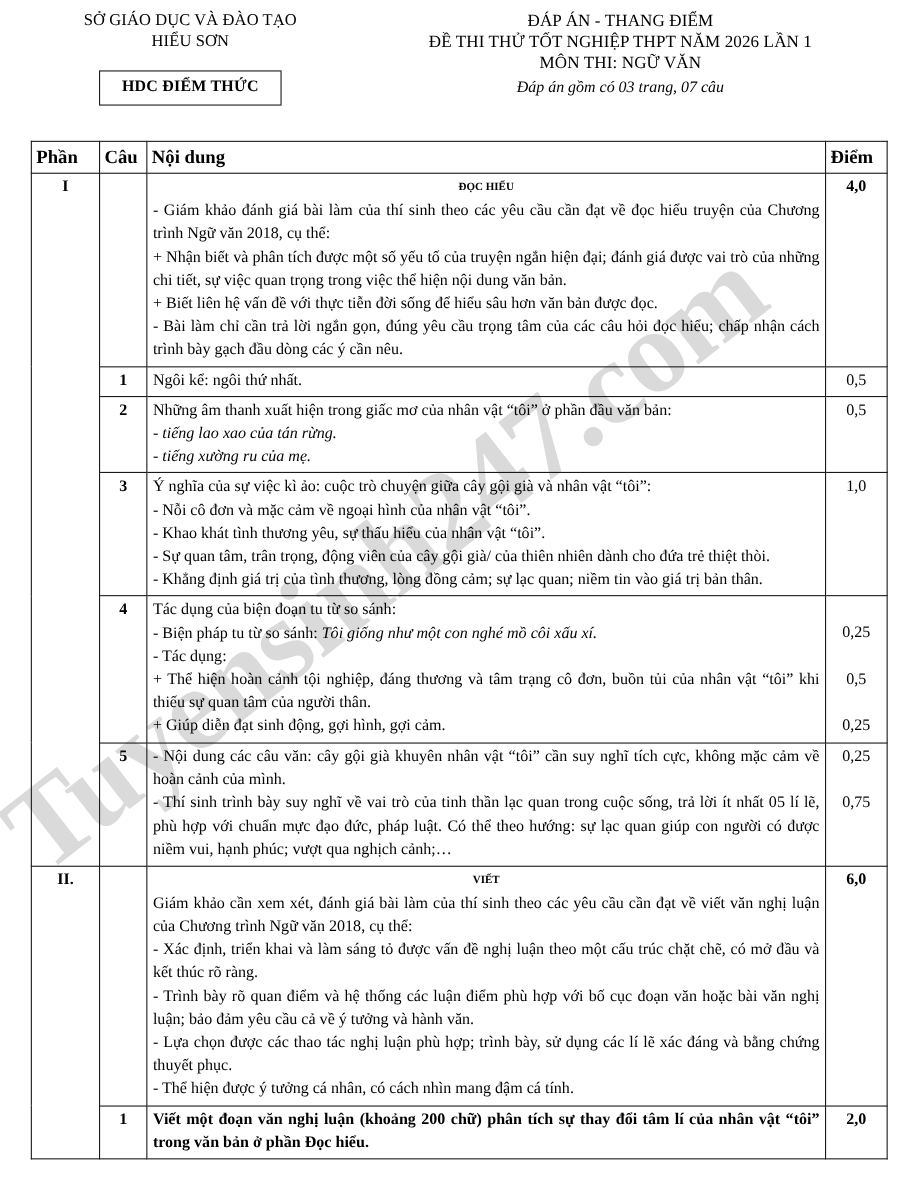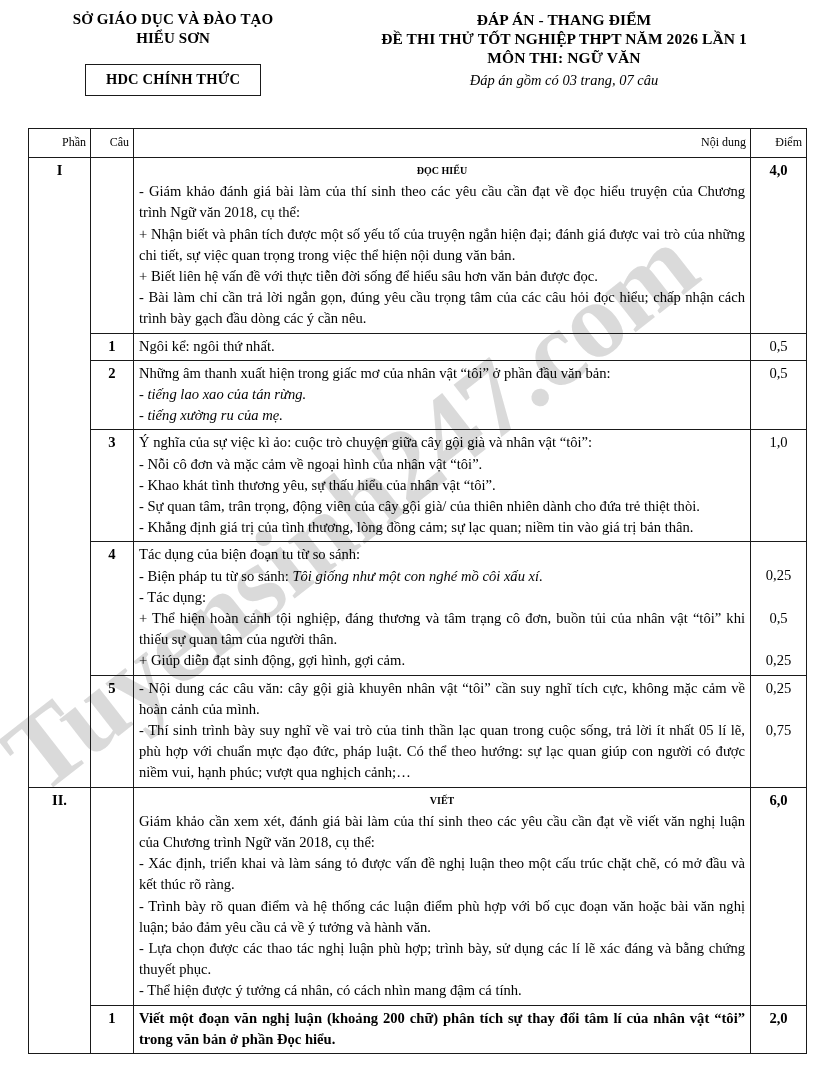--- a/index.html
+++ b/index.html
@@ -59,21 +59,21 @@
     flex: 0 0 318px;
     text-align: center;
   }
   .hdr-right {
     flex: 1;
     text-align: center;
     padding-right: 24px;
   }
   .hdr-left .line,
   .hdr-right .line {
-    font-weight: bold;
+    font-weight: normal;
     font-size: 15px;
     line-height: 19px;
     letter-spacing: 0.1px;
   }
   .hdr-right .line.t1 { font-size: 15.5px; }
   .hdr-right .line.t2 { font-size: 15.5px; }
   .hdr-right .line.t3 { font-size: 15.5px; }
   .hdr-right .sub {
     font-style: italic;
     font-weight: normal;
@@ -101,25 +101,25 @@
     table-layout: fixed;
   }
   #grade-table td, #grade-table th {
     border: 1.4px solid #1a1a1a;
     vertical-align: top;
     padding: 2px 5px 3px 5px;
     font-size: 14.6px;
     line-height: 21.2px;
   }
   #grade-table thead th {
-    text-align: right;
-    font-weight: normal;
+    text-align: left;
+    font-weight: bold;
     vertical-align: middle;
     padding: 3px 4px 4px 4px;
-    font-size: 12px;
+    font-size: 17px;
   }
   col.c-phan  { width: 62px; }
   col.c-cau   { width: 43px; }
   col.c-nd    { width: 617px; }
   col.c-diem  { width: 56px; }
 
   .cell-center {
     text-align: center;
     font-weight: bold;
     vertical-align: top;
@@ -150,21 +150,21 @@
 
 <div id="watermark">
   <div class="wm-text">Tuyensinh247.com</div>
 </div>
 
 <div id="header">
   <div class="hdr-row">
     <div class="hdr-left">
       <div class="line">SỞ GIÁO DỤC VÀ ĐÀO TẠO</div>
       <div class="line">HIỂU SƠN</div>
-      <div id="hdc-box">HDC CHÍNH THỨC</div>
+      <div id="hdc-box">HDC ĐIỂM THỨC</div>
     </div>
     <div class="hdr-right">
       <div class="line t1">ĐÁP ÁN - THANG ĐIỂM</div>
       <div class="line t2">ĐỀ THI THỬ TỐT NGHIỆP THPT NĂM 2026 LẦN 1</div>
       <div class="line t3">MÔN THI: NGỮ VĂN</div>
       <div class="sub">Đáp án gồm có 03 trang, 07 câu</div>
     </div>
   </div>
 </div>
 

